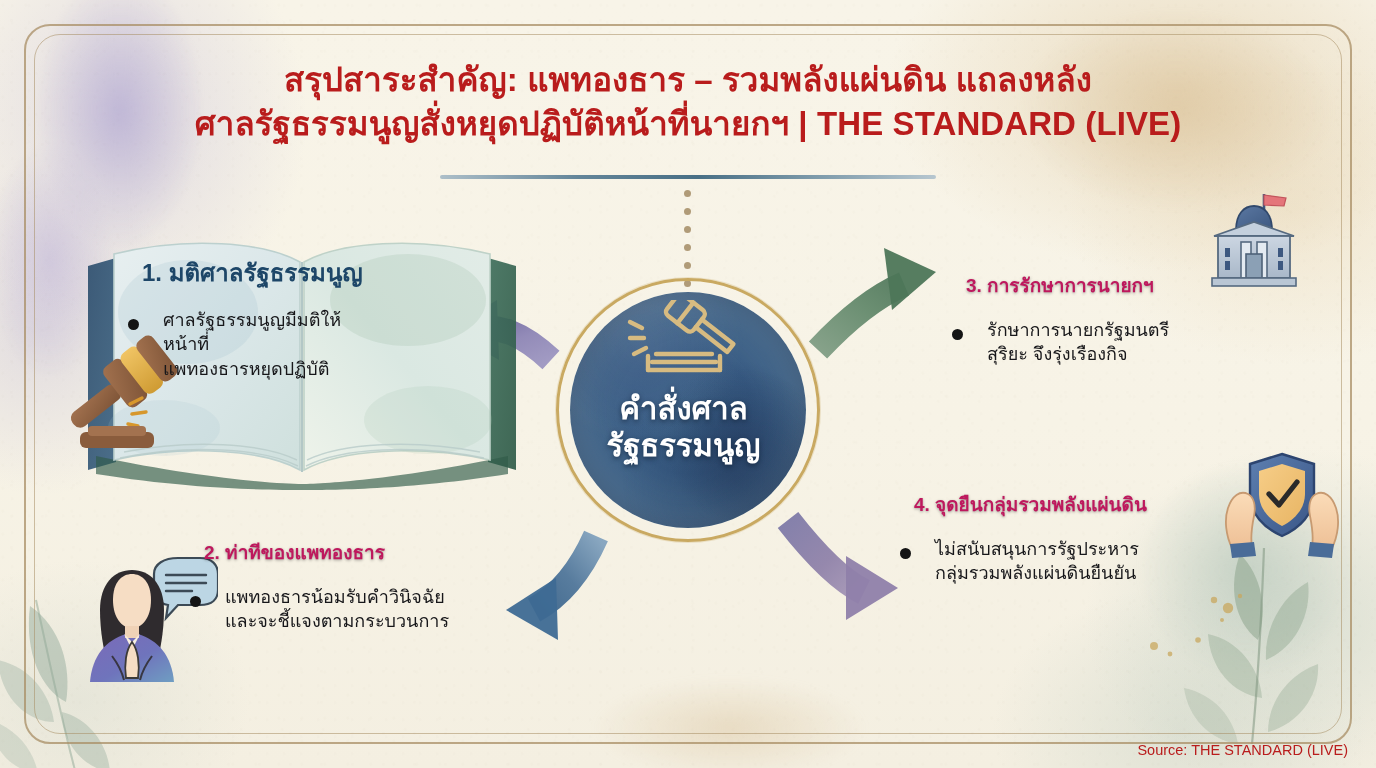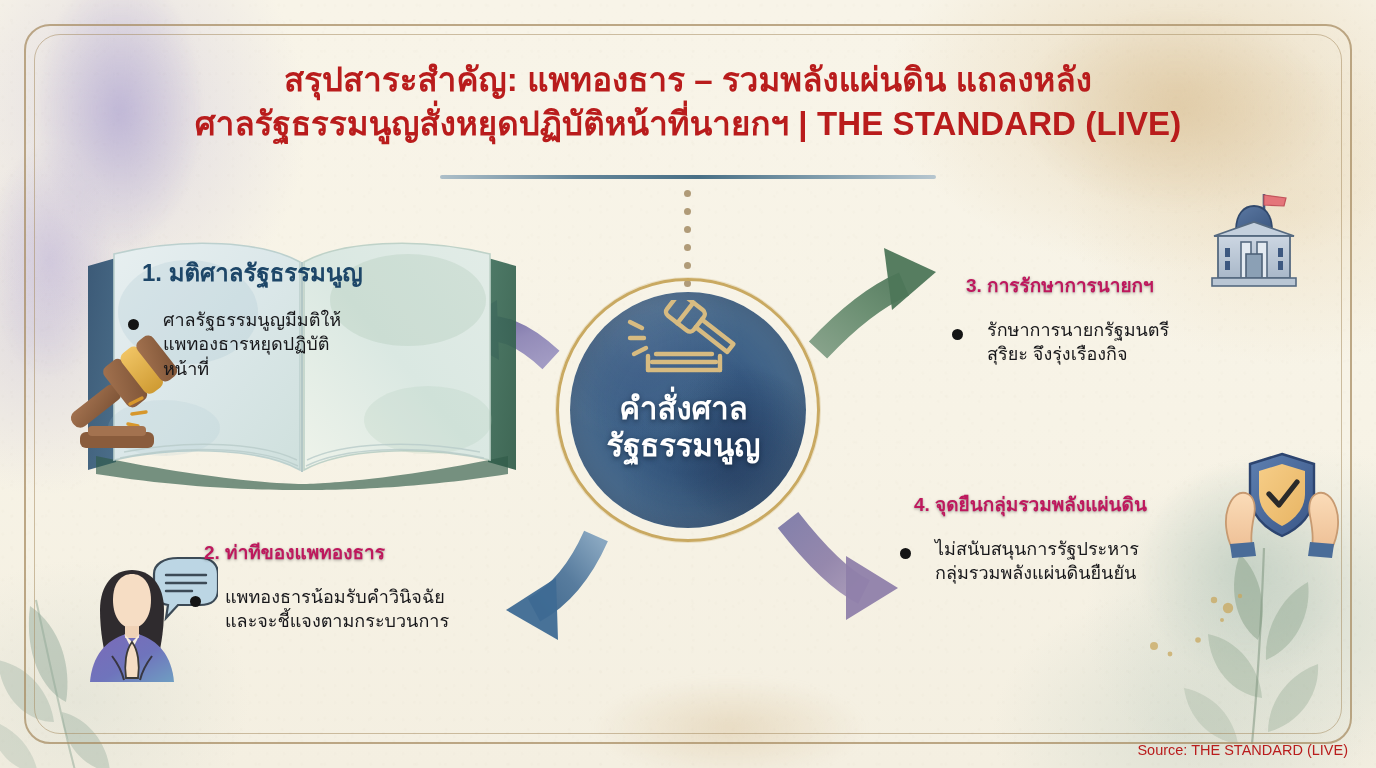--- a/index.html
+++ b/index.html
@@ -469,22 +469,22 @@
       <span>รัฐธรรมนูญ</span>
     </div>
   </div>
 
   <div class="node" id="node1">
     <div class="node-head dark">1. มติศาลรัฐธรรมนูญ</div>
     <div class="node-body">
       <div class="bullet"></div>
       <div class="txt">
         <span>ศาลรัฐธรรมนูญมีมติให้</span>
+        <span>หน้าที่</span>
         <span>แพทองธารหยุดปฏิบัติ</span>
-        <span>หน้าที่</span>
       </div>
     </div>
   </div>
 
   <div class="node" id="node2">
     <div class="node-head">
       <span class="head-band band-blue"></span>
       <span>2. ท่าทีของแพทองธาร</span>
     </div>
     <div class="node-body">

